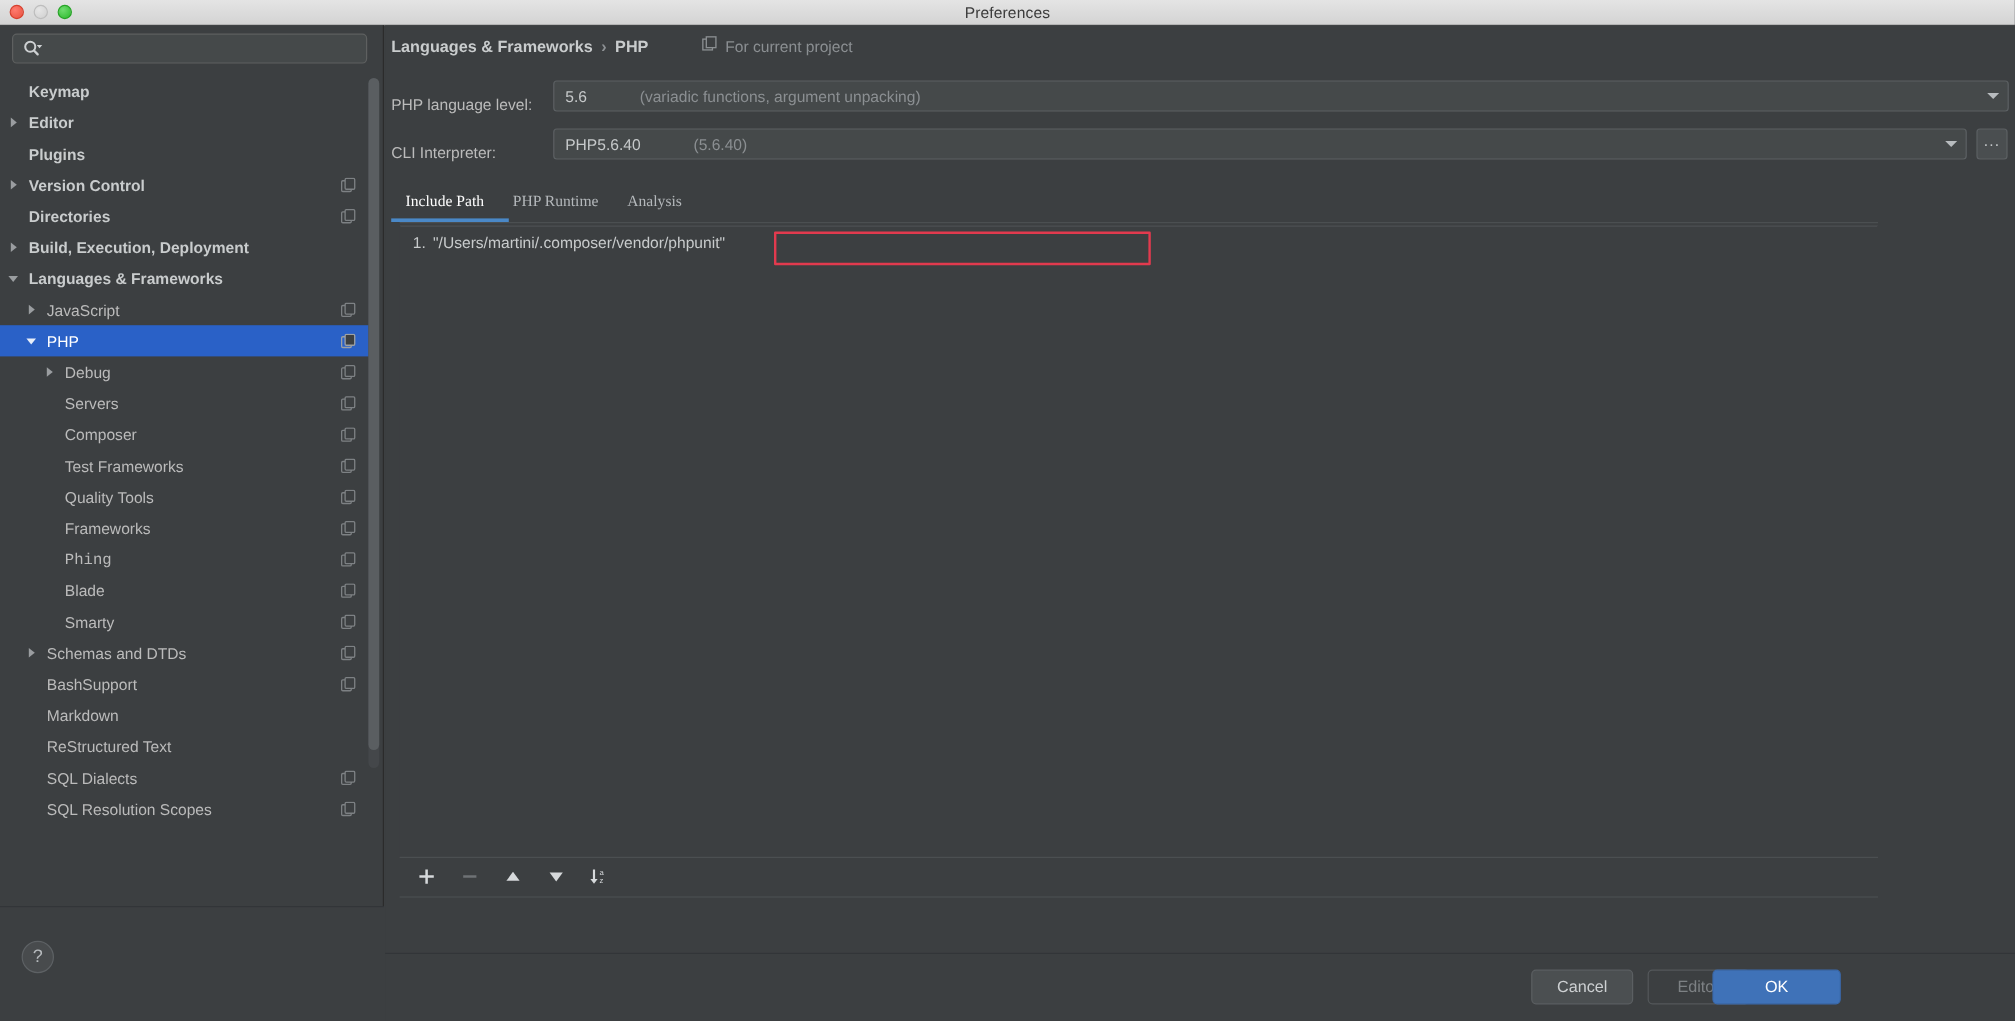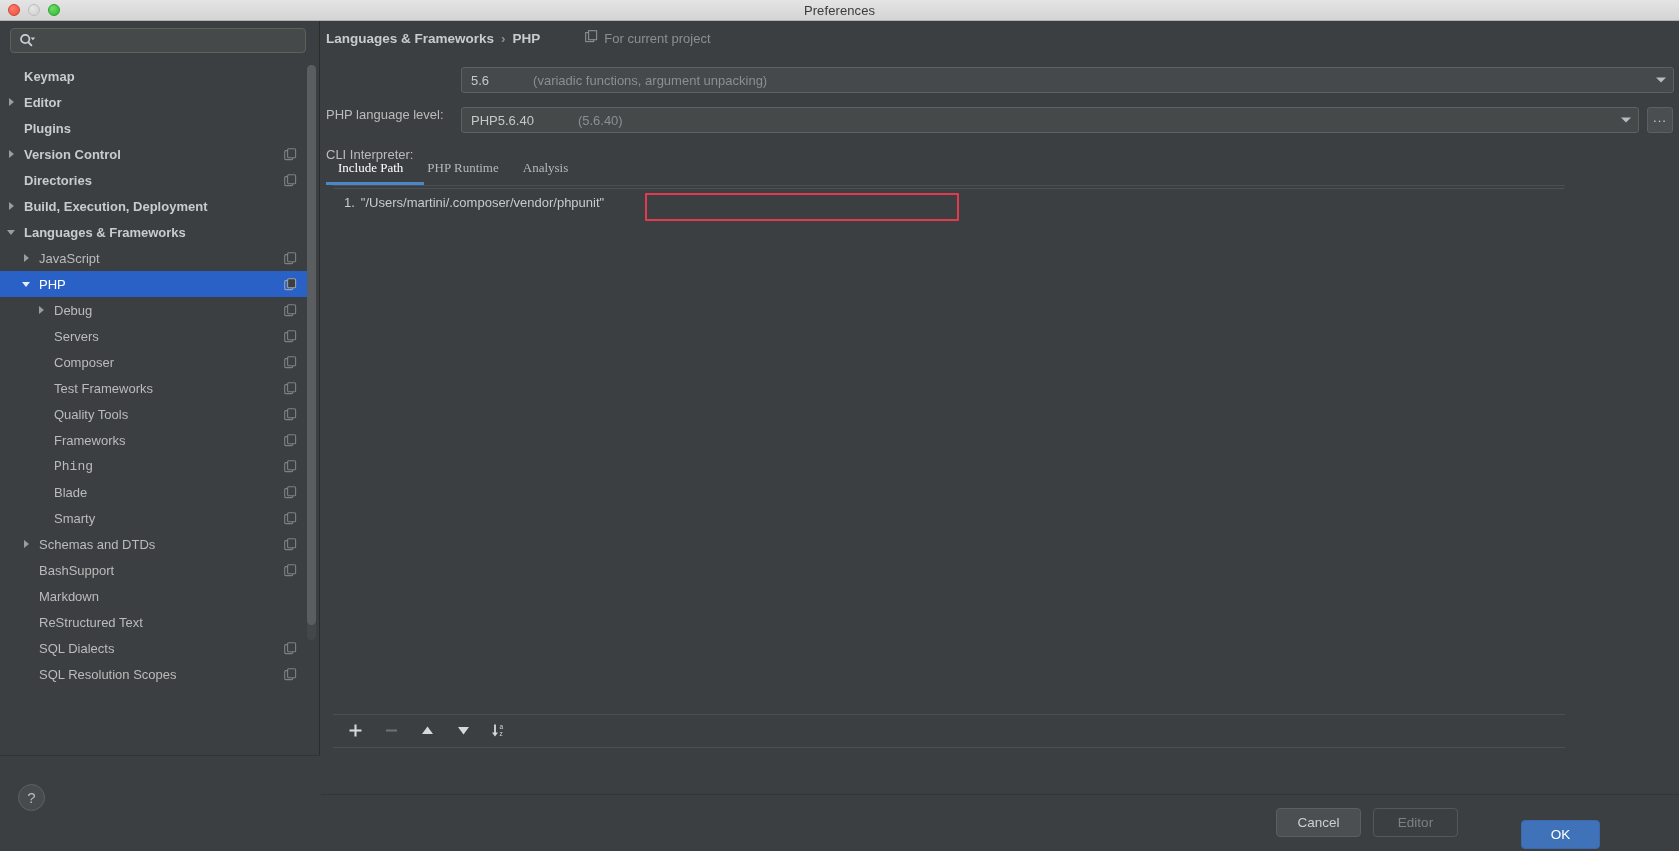--- a/index.html
+++ b/index.html
@@ -185,22 +185,21 @@
     align-items: center;
     gap: 6px;
     font-weight: normal;
   }
 
   .row {
     position: absolute;
     left: 0;
     height: 28px;
     display: flex;
-    align-items: flex-start;
-    margin-top: 40px;
+    align-items: flex-end;
   }
   .row-label {
     font-size: 13px;
     color: #bbbbbb;
   }
 
   .combo {
     position: absolute;
     height: 26px;
     background: #45494a;
@@ -717,14 +716,14 @@
           <text x="8.6" y="13.2" font-size="6.4" fill="#d6d9db" font-family="Liberation Sans, sans-serif">z</text>
         </svg>
       </div>
     </div>
   <div class="panel-hr" style="top:726px;"></div>
 </div>
 
 <div class="bottombar">
   <div class="btn" style="left:955px; width:85px;">Cancel</div>
   <div class="btn disabled" style="left:1052px; width:85px;">Editor</div>
-  <div class="btn primary" style="left:1200px; width:79px;margin-top:12px;">OK</div>
+  <div class="btn primary" style="left:1106px; width:107px;">OK</div>
 </div>
 
 </body></html>

